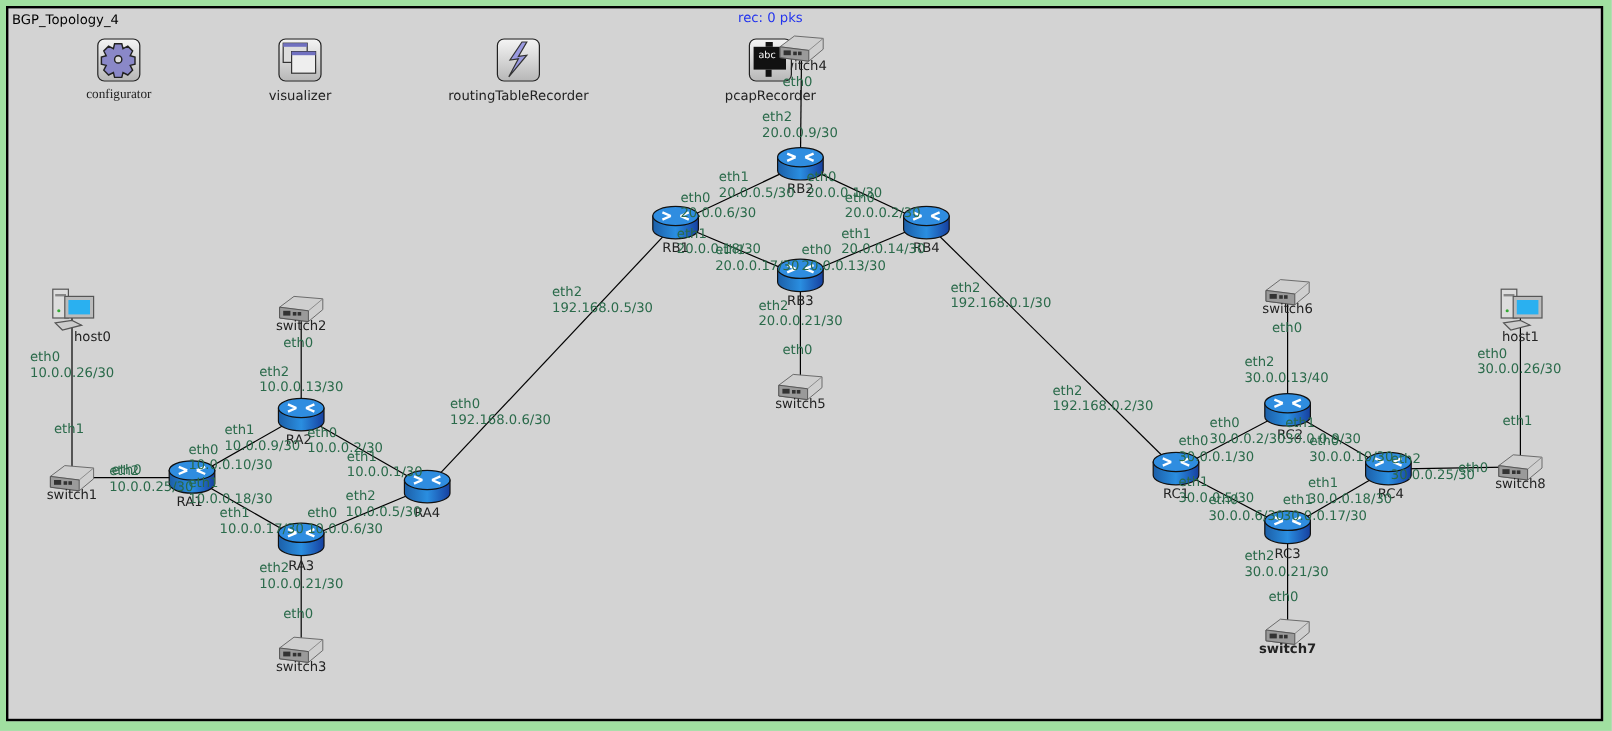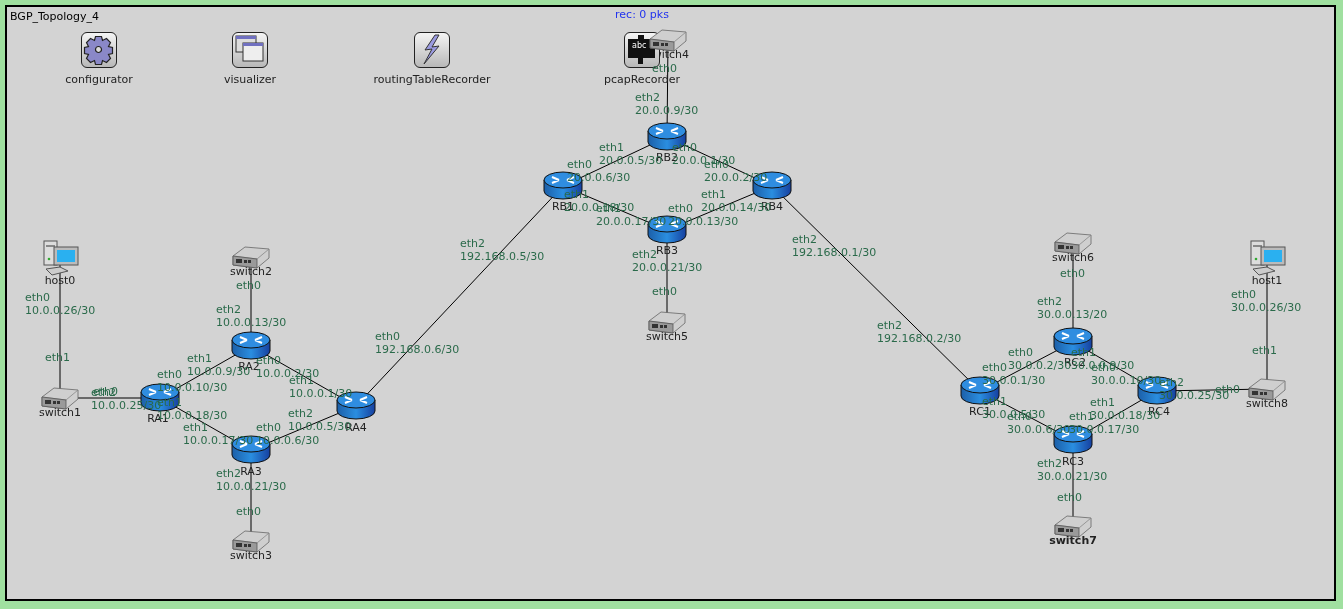--- a/index.html
+++ b/index.html
@@ -48,21 +48,21 @@
       <div class="node" style="left: 33px; top: 232px; width: 40px; height: 38px;">
         <span style="position: absolute; left: 0px; top: 0px;"><svg width="40" height="38" viewBox="0 0 40 38">
     <rect x="4" y="2" width="13" height="24" fill="#ddd" stroke="#555"></rect>
     <rect x="6" y="6" width="9" height="2" fill="#888"></rect>
             <circle cx="9" cy="20" r="1.3" fill="#3a3"></circle>
     <rect x="14" y="8" width="24" height="18" fill="#bbb" stroke="#555"></rect>
     <rect x="17" y="11" width="18" height="12" fill="#2ab0f0"></rect>
     <path d="M6 30 L20 28 L28 32 L12 36 Z" fill="#ccc" stroke="#555"></path>
   </svg></span>
       </div>
-      <div class="node-label" style="left: 53px; top: 267px;">host0</div>
+      <div class="node-label" style="left: 70px; top: 267px;">host0</div>
       <div class="node" style="left: 1240px; top: 232px; width: 40px; height: 38px;">
         <span style="position: absolute; left: 0px; top: 0px;"><svg width="40" height="38" viewBox="0 0 40 38">
     <rect x="4" y="2" width="13" height="24" fill="#ddd" stroke="#555"></rect>
     <rect x="6" y="6" width="9" height="2" fill="#888"></rect>
             <circle cx="9" cy="20" r="1.3" fill="#3a3"></circle>
     <rect x="14" y="8" width="24" height="18" fill="#bbb" stroke="#555"></rect>
     <rect x="17" y="11" width="18" height="12" fill="#2ab0f0"></rect>
     <path d="M6 30 L20 28 L28 32 L12 36 Z" fill="#ccc" stroke="#555"></path>
   </svg></span>
       </div>
@@ -326,21 +326,21 @@
       </div>
       <div class="node-label" style="left: 1152px; top: 398px;">RC4</div>
       <div class="node" style="left: 74px; top: 25px; width: 36px; height: 36px;">
         <div class="tool-icon" style="left: 0px; top: 0px;"><svg width="33" height="33" viewBox="0 0 33 33">
             <g transform="translate(16.5 16.5)" fill="#8a88c8" stroke="#222" stroke-width="1.2">
               <path d="M-3 -13 h6 l1 4 l4 -2 l4 4 l-2 4 l4 1 v6 l-4 1 l2 4 l-4 4 l-4 -2 l-1 4 h-6 l-1 -4 l-4 2 l-4 -4 l2 -4 l-4 -1 v-6 l4 -1 l-2 -4 l4 -4 l4 2 z"></path>
               <circle r="3" fill="#ddd"></circle>
             </g>
           </svg></div>
       </div>
-      <div class="node-label" style="left: 92px; top: 66px;">configurator</div>
+      <div class="node-label" style="left: 92px; top: 66px; font-family: Liberation Serif, serif;">configurator</div>
       <div class="node" style="left: 225px; top: 25px; width: 36px; height: 36px;">
         <div class="tool-icon" style="left: 0px; top: 0px;"><svg width="33" height="33" viewBox="0 0 33 33">
             <rect x="3" y="3" width="20" height="16" fill="#ddd" stroke="#333"></rect>
             <rect x="3" y="3" width="20" height="3" fill="#7070c0"></rect>
             <rect x="10" y="10" width="20" height="18" fill="#eee" stroke="#333"></rect>
             <rect x="10" y="10" width="20" height="3" fill="#7070c0"></rect>
           </svg></div>
       </div>
       <div class="node-label" style="left: 243px; top: 66px;">visualizer</div>
       <div class="node" style="left: 407px; top: 25px; width: 36px; height: 36px;">
@@ -500,21 +500,21 @@
       <div class="iface" style="left: 975px; top: 388px;">
         <div>eth1</div>
         <div>30.0.0.5/30</div>
       </div>
       <div class="iface" style="left: 1001px; top: 339px;">
         <div>eth0</div>
         <div>30.0.0.2/30</div>
       </div>
       <div class="iface" style="left: 1030px; top: 288px;">
         <div>eth2</div>
-        <div>30.0.0.13/20</div>
+        <div>30.0.0.13/40</div>
       </div>
       <div class="iface" style="left: 1064px; top: 339px;">
         <div>eth1</div>
         <div>30.0.0.9/30</div>
       </div>
       <div class="iface" style="left: 1053px; top: 260px;">
         <div>eth0</div>
       </div>
       <div class="iface" style="left: 1000px; top: 403px;">
         <div>eth0</div>

